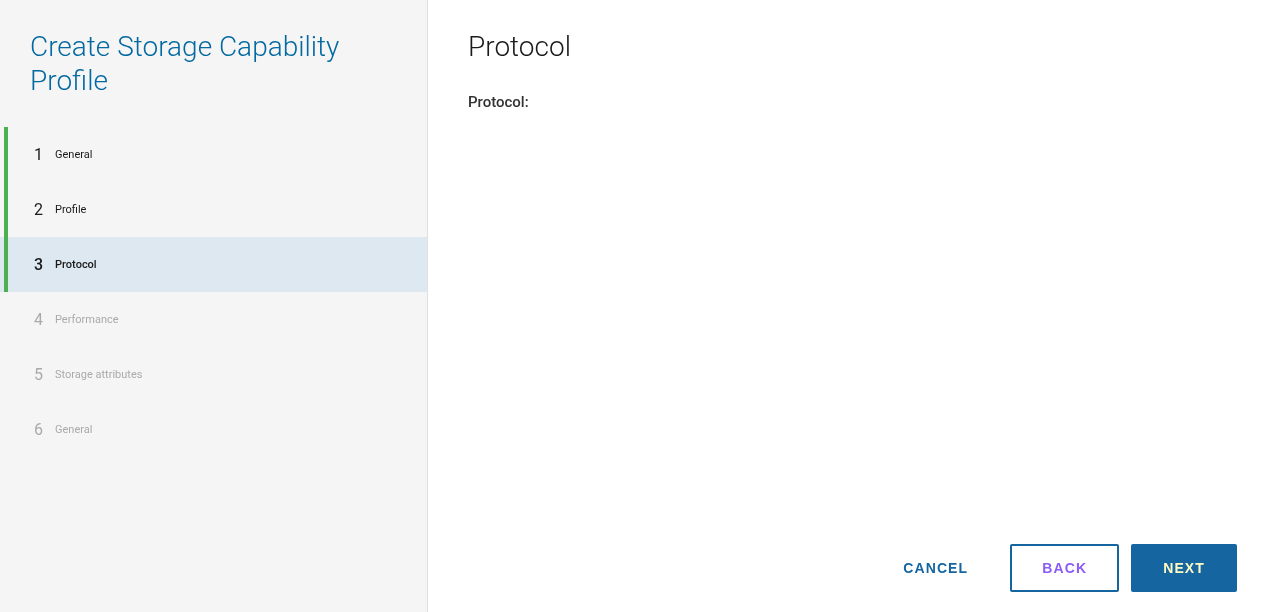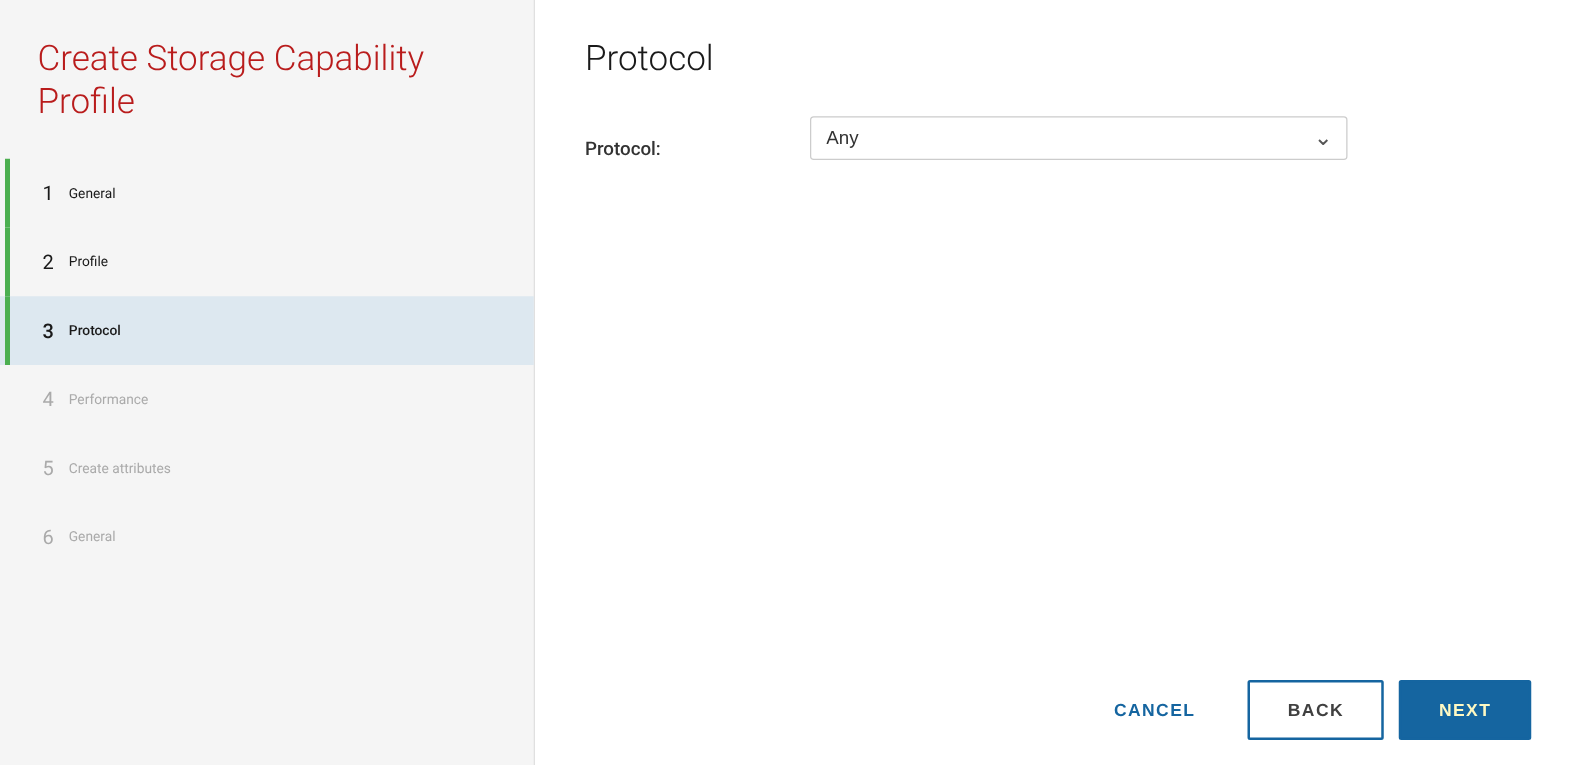--- a/index.html
+++ b/index.html
@@ -24,21 +24,21 @@
       padding: 30px 0 0 0;
       display: flex;
       flex-direction: column;
       border-right: 1px solid #e0e0e0;
       position: relative;
     }
 
     .sidebar-title {
       font-size: 28px;
       font-weight: 300;
-      color: #b91c1c;
+      color: #0369a1;
       line-height: 1.2;
       padding: 0 30px 30px 30px;
     }
 
     .nav-list {
       list-style: none;
       flex: 1;
     }
 
     .nav-item {
@@ -106,22 +106,23 @@
 
     .page-title {
       font-size: 28px;
       font-weight: 300;
       color: #1a1a1a;
       margin-bottom: 30px;
     }
 
     .form-row {
       display: flex;
-      align-items: flex-end;
+      align-items: flex-start;
       margin-bottom: 20px;
+      gap: 32px;
     }
 
     .form-label {
       font-size: 15px;
       font-weight: 500;
       color: #333;
       width: 180px;
       min-width: 180px;
     }
 
@@ -152,21 +153,21 @@
       top: 50%;
       transform: translateY(-55%);
       font-size: 18px;
       color: #555;
       pointer-events: none;
     }
 
     .footer-buttons {
       position: absolute;
       bottom: 20px;
-      right: 52px;
+      right: 40px;
       display: flex;
       align-items: center;
       gap: 12px;
     }
 
     .btn {
       padding: 14px 30px;
       font-size: 14px;
       font-weight: 600;
       letter-spacing: 0.08em;
@@ -177,21 +178,21 @@
     }
 
     .btn-cancel {
       background: transparent;
       color: #1565a0;
       border: none;
     }
 
     .btn-back {
       background: #fff;
-      color: #404040;
+      color: #8b5cf6;
       border: 2px solid #1565a0;
     }
 
     .btn-next {
       background: #1565a0;
       color: #fef9c3;
       border: 2px solid #1565a0;
     }
   </style>
 </head>
@@ -211,43 +212,34 @@
     <li class="nav-item active">
       <span class="nav-number">3</span>
       <span class="nav-label">Protocol</span>
     </li>
     <li class="nav-item disabled">
       <span class="nav-number">4</span>
       <span class="nav-label">Performance</span>
     </li>
     <li class="nav-item disabled">
       <span class="nav-number">5</span>
-      <span class="nav-label">Create attributes</span>
+      <span class="nav-label">Storage attributes</span>
     </li>
     <li class="nav-item disabled">
       <span class="nav-number">6</span>
       <span class="nav-label">General</span>
     </li>
   </ul>
 </div>
 
 <div class="main-content">
   <h2 class="page-title">Protocol</h2>
 
   <div class="form-row">
     <label class="form-label">Protocol:</label>
-    <div class="select-wrapper">
-      <select class="form-select">
-        <option>Any</option>
-        <option>FC</option>
-        <option>iSCSI</option>
-        <option>NFS</option>
-        <option>VMFS</option>
-      </select>
-    </div>
   </div>
 
   <div class="footer-buttons">
     <button class="btn btn-cancel">CANCEL</button>
     <button class="btn btn-back">BACK</button>
     <button class="btn btn-next">NEXT</button>
   </div>
 </div>
 
 </body></html>

